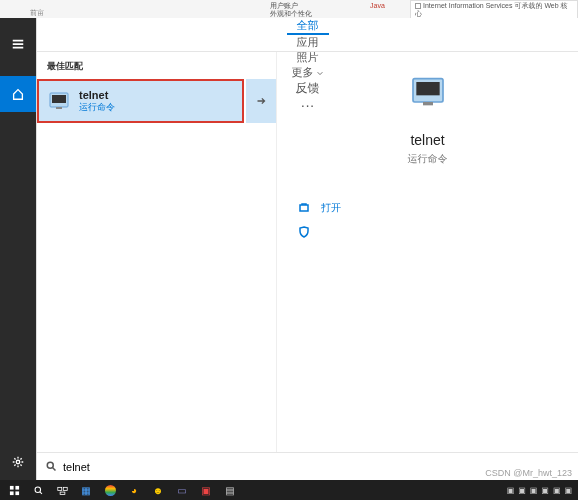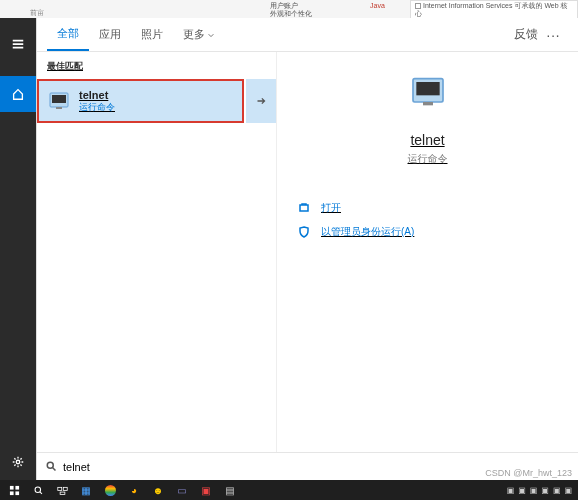--- a/index.html
+++ b/index.html
@@ -14,29 +14,29 @@
 
 .sidebar { position: absolute; left: 0; top: 18px; width: 36px; bottom: 20px; background: #2b2b2b; display: flex; flex-direction: column; align-items: center; padding-top: 8px; }
 .sidebar .ico { width: 36px; height: 36px; display: flex; align-items: center; justify-content: center; color: #fff; cursor: pointer; }
 .sidebar .home { background: #0078d7; margin-top: 14px; }
 .sidebar .spacer { flex: 1; }
 .sidebar svg { width: 14px; height: 14px; stroke: #fff; fill: none; stroke-width: 1.5; }
 .sidebar .ham svg { stroke-width: 2; }
 
 .panel { position: absolute; left: 36px; top: 18px; right: 0; bottom: 20px; background: #fff; display: flex; flex-direction: column; border-left: 1px solid #ddd; }
 
-.tabs { display: flex; align-items: center; height: 34px; border-bottom: 1px solid #e5e5e5; padding: 0 10px; font-size: 11px; color: #555; }
+.tabs { display: flex; align-items: center; height: 34px; border-bottom: 1px solid #e5e5e5; padding: 0 10px; font-size: 11px; color: #555; flex-direction: column; }
 .tabs .tab { padding: 0 10px; height: 100%; display: flex; align-items: center; cursor: pointer; }
 .tabs .tab.active { color: #0078d7; border-bottom: 2px solid #0078d7; font-weight: 500; }
 .tabs .more-chev { margin-left: 2px; }
 .tabs .flex { flex: 1; }
 .tabs .feedback { font-size: 12px; color: #555; }
 .tabs .dots { padding: 0 8px; font-size: 14px; color: #555; }
 
-.content { flex: 1; display: flex; min-height: 0; text-decoration: underline; }
+.content { flex: 1; display: flex; min-height: 0; }
 .left-col { width: 240px; border-right: 1px solid #eee; }
 .section-h { font-size: 9px; font-weight: bold; color: #333; padding: 8px 10px 6px; }
 .result-row { display: flex; align-items: center; }
 .result { flex: 1; display: flex; align-items: center; background: #cce4f7; border: 2px solid #d73a2f; padding: 6px 8px; height: 44px; }
 .result .ricon { width: 24px; height: 24px; margin-right: 8px; display: flex; align-items: center; justify-content: center; }
 .result .rtext .t1 { font-size: 11px; font-weight: 600; color: #222; }
 .result .rtext .t2 { font-size: 9px; color: #0078d7; }
 .arrow-cell { width: 30px; height: 44px; background: #cce4f7; display: flex; align-items: center; justify-content: center; cursor: pointer; margin-left: 2px; }
 .arrow-cell svg { width: 14px; height: 14px; stroke: #555; fill: none; stroke-width: 1.5; }
 
@@ -165,21 +165,20 @@
               </svg>
             </div>
           <span>打开</span>
         </div>
         <div class="action">
           <div class="aicon">
               <svg viewBox="0 0 12 12">
                 <path d="M6 1l4 1v3c0 3-2 5-4 6-2-1-4-3-4-6V2z"></path>
               </svg>
             </div>
-          <span>以管理员身份运行(A)</span>
         </div>
       </div>
     </div>
   </div>
 
   <div class="searchbar">
     <span>
       <svg viewBox="0 0 16 16">
           <circle cx="7" cy="7" r="4"></circle>
           <path d="M10 10l4 4"></path>

